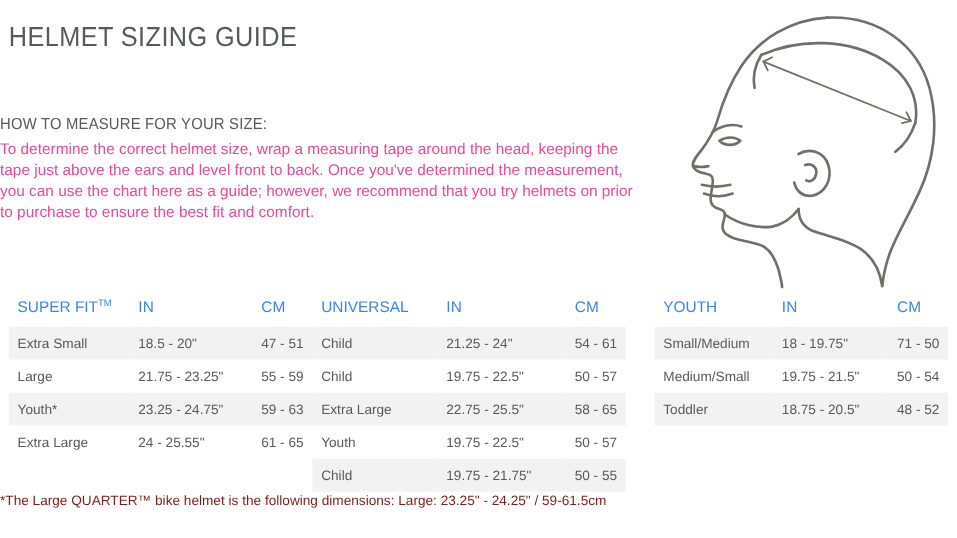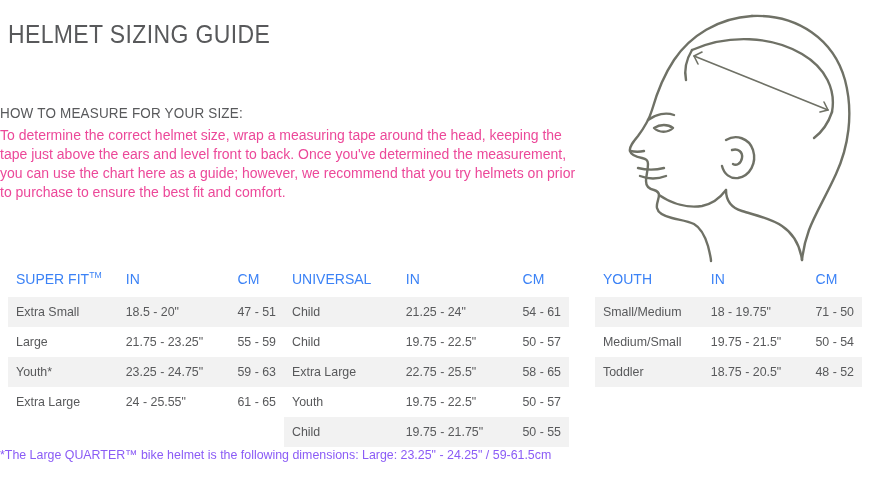--- a/index.html
+++ b/index.html
@@ -87,21 +87,21 @@
   }
   sup {
     font-size: 0.62em;
     vertical-align: super;
   }
   .footnote {
     position: absolute;
     left: 0px;
     top: 448px;
     font-size: 12.4px;
-    color: #8b5cf6;
+    color: #7f1d1d;
   }
   .head-art {
     position: absolute;
     right: 8px;
     top: 8px;
     width: 260px;
     height: 255px;
   }
 </style>
 </head>

